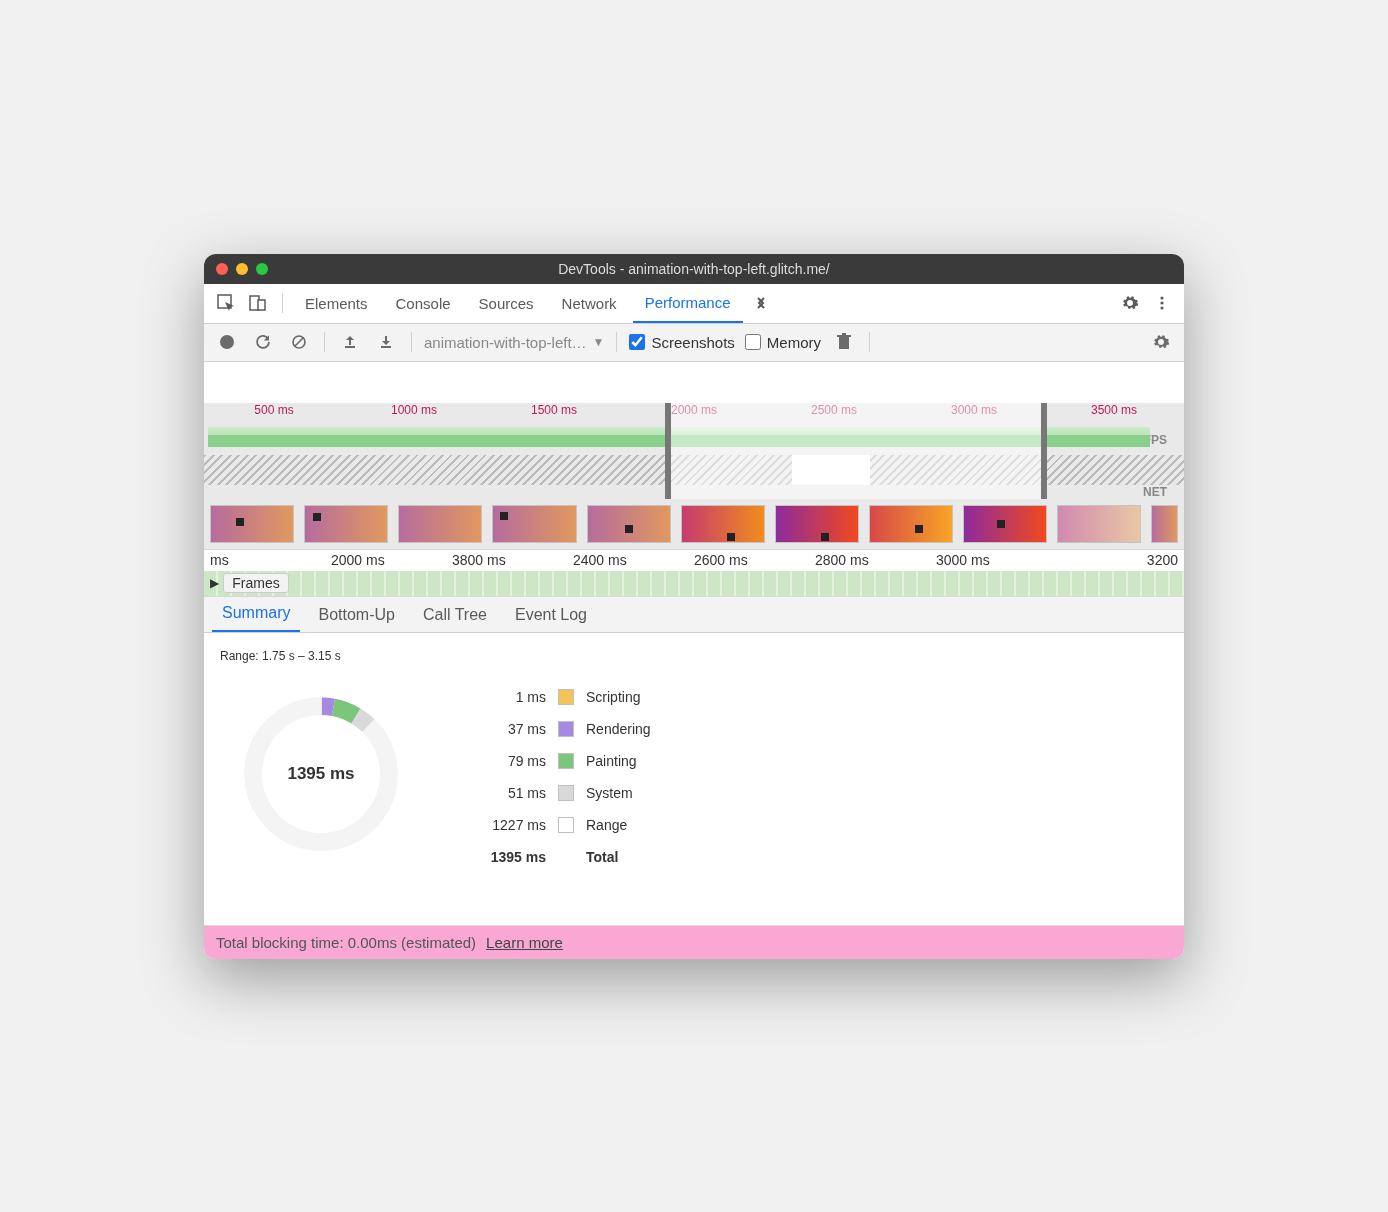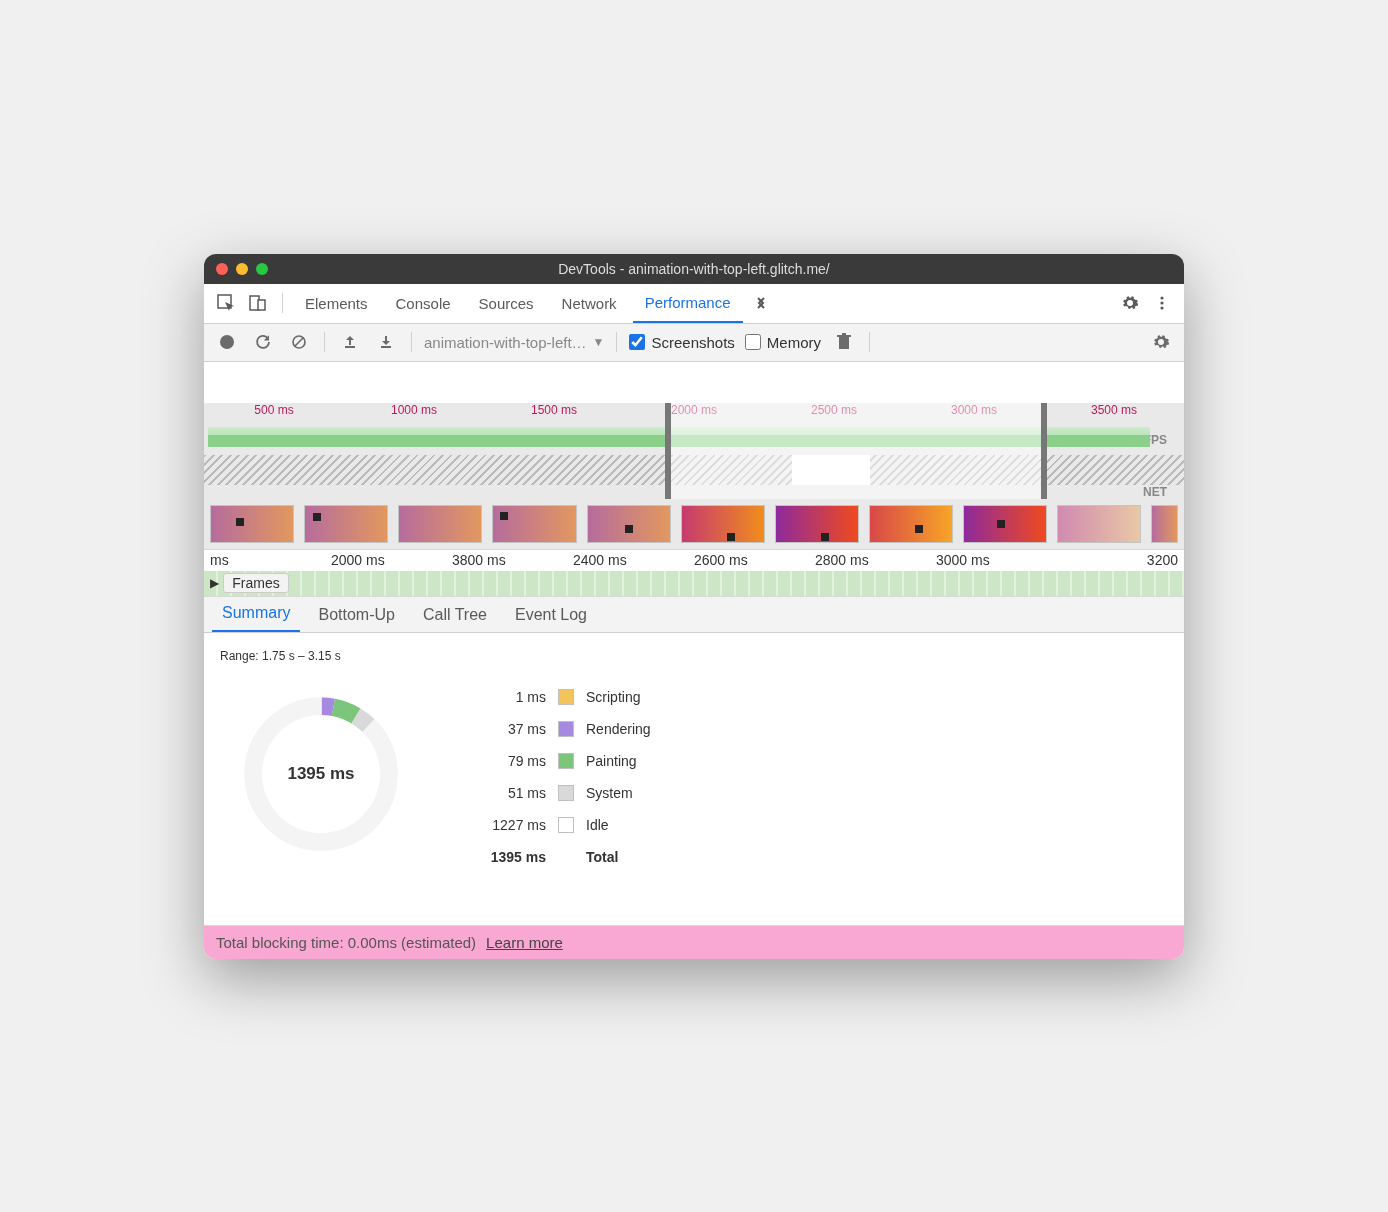--- a/index.html
+++ b/index.html
@@ -396,21 +396,21 @@
             <div class="name">Painting</div>
           </div>
           <div class="lrow">
             <div class="val">51 ms</div>
             <div class="swatch" style="background: rgb(217, 217, 217);"></div>
             <div class="name">System</div>
           </div>
           <div class="lrow">
             <div class="val">1227 ms</div>
             <div class="swatch" style="background: rgb(255, 255, 255);"></div>
-            <div class="name">Idle</div>
+            <div class="name">Range</div>
           </div>
           <div class="lrow total">
             <div class="val">1395 ms</div>
             <div style="width: 16px;"></div>
             <div class="name">Total</div>
           </div>
         </div>
     </div>
   </div>
 

